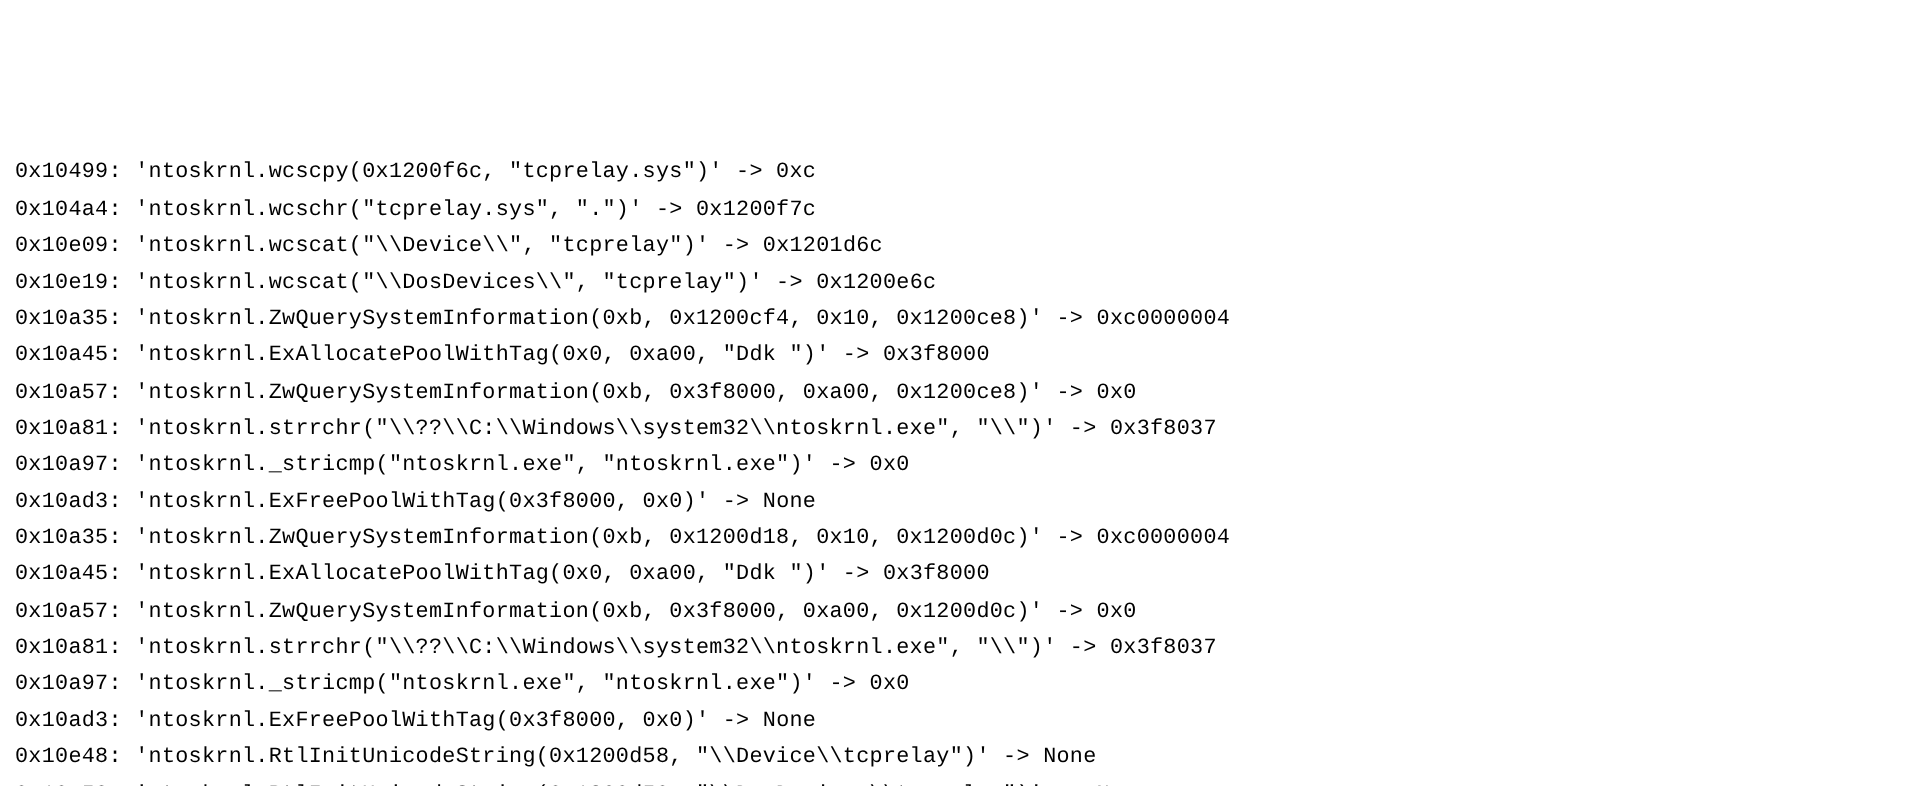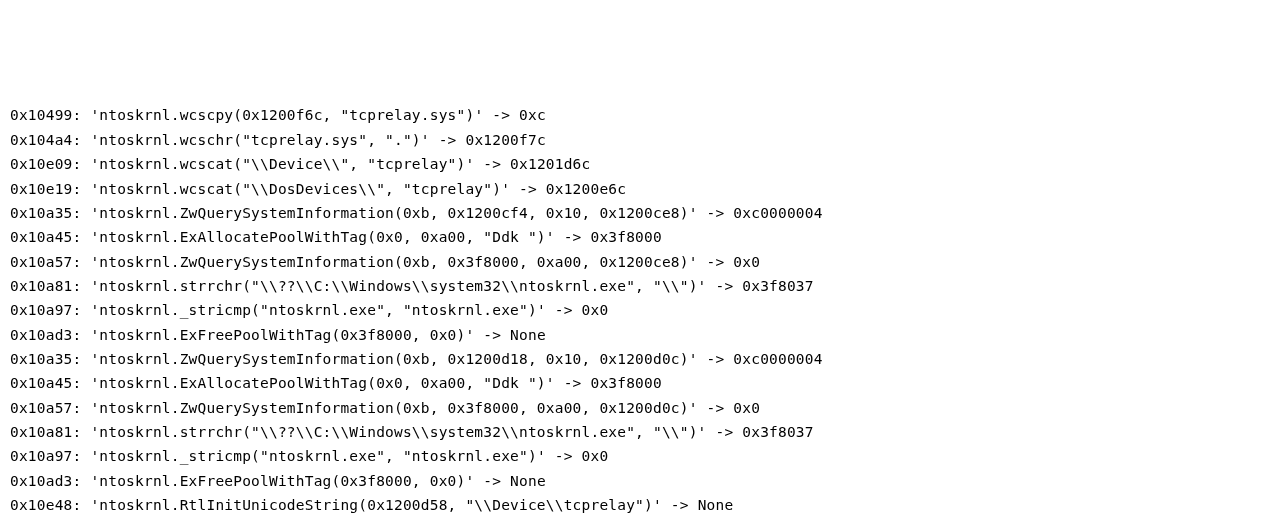--- a/index.html
+++ b/index.html
@@ -6,21 +6,21 @@
     body {
       font-family: "SF Mono", "Menlo", "Monaco", "Consolas", monospace;
       font-size: 14.5px;
       line-height: 1.68;
       padding: 6px 10px;
       background: #ffffff;
       color: #000000;
       white-space: pre;
       letter-spacing: 0.2px;
     }
-    .line { display: block; }
+    .line { display: block; font-family: Liberation Mono, monospace; }
   </style>
 </head>
 <body>
 
 
 
 <div id="trace-container"><span class="line"><span>0x10499</span>: '<span>ntoskrnl.wcscpy(0x1200f6c, "tcprelay.sys")</span>' -&gt; <span>0xc</span></span><span class="line"><span>0x104a4</span>: '<span>ntoskrnl.wcschr("tcprelay.sys", ".")</span>' -&gt; <span>0x1200f7c</span></span><span class="line"><span>0x10e09</span>: '<span>ntoskrnl.wcscat("\\Device\\", "tcprelay")</span>' -&gt; <span>0x1201d6c</span></span><span class="line"><span>0x10e19</span>: '<span>ntoskrnl.wcscat("\\DosDevices\\", "tcprelay")</span>' -&gt; <span>0x1200e6c</span></span><span class="line"><span>0x10a35</span>: '<span>ntoskrnl.ZwQuerySystemInformation(0xb, 0x1200cf4, 0x10, 0x1200ce8)</span>' -&gt; <span>0xc0000004</span></span><span class="line"><span>0x10a45</span>: '<span>ntoskrnl.ExAllocatePoolWithTag(0x0, 0xa00, "Ddk ")</span>' -&gt; <span>0x3f8000</span></span><span class="line"><span>0x10a57</span>: '<span>ntoskrnl.ZwQuerySystemInformation(0xb, 0x3f8000, 0xa00, 0x1200ce8)</span>' -&gt; <span>0x0</span></span><span class="line"><span>0x10a81</span>: '<span>ntoskrnl.strrchr("\\??\\C:\\Windows\\system32\\ntoskrnl.exe", "\\")</span>' -&gt; <span>0x3f8037</span></span><span class="line"><span>0x10a97</span>: '<span>ntoskrnl._stricmp("ntoskrnl.exe", "ntoskrnl.exe")</span>' -&gt; <span>0x0</span></span><span class="line"><span>0x10ad3</span>: '<span>ntoskrnl.ExFreePoolWithTag(0x3f8000, 0x0)</span>' -&gt; <span>None</span></span><span class="line"><span>0x10a35</span>: '<span>ntoskrnl.ZwQuerySystemInformation(0xb, 0x1200d18, 0x10, 0x1200d0c)</span>' -&gt; <span>0xc0000004</span></span><span class="line"><span>0x10a45</span>: '<span>ntoskrnl.ExAllocatePoolWithTag(0x0, 0xa00, "Ddk ")</span>' -&gt; <span>0x3f8000</span></span><span class="line"><span>0x10a57</span>: '<span>ntoskrnl.ZwQuerySystemInformation(0xb, 0x3f8000, 0xa00, 0x1200d0c)</span>' -&gt; <span>0x0</span></span><span class="line"><span>0x10a81</span>: '<span>ntoskrnl.strrchr("\\??\\C:\\Windows\\system32\\ntoskrnl.exe", "\\")</span>' -&gt; <span>0x3f8037</span></span><span class="line"><span>0x10a97</span>: '<span>ntoskrnl._stricmp("ntoskrnl.exe", "ntoskrnl.exe")</span>' -&gt; <span>0x0</span></span><span class="line"><span>0x10ad3</span>: '<span>ntoskrnl.ExFreePoolWithTag(0x3f8000, 0x0)</span>' -&gt; <span>None</span></span><span class="line"><span>0x10e48</span>: '<span>ntoskrnl.RtlInitUnicodeString(0x1200d58, "\\Device\\tcprelay")</span>' -&gt; <span>None</span></span><span class="line"><span>0x10e58</span>: '<span>ntoskrnl.RtlInitUnicodeString(0x1200d50, "\\DosDevices\\tcprelay")</span>' -&gt; <span>None</span></span></div>
 
 
 

